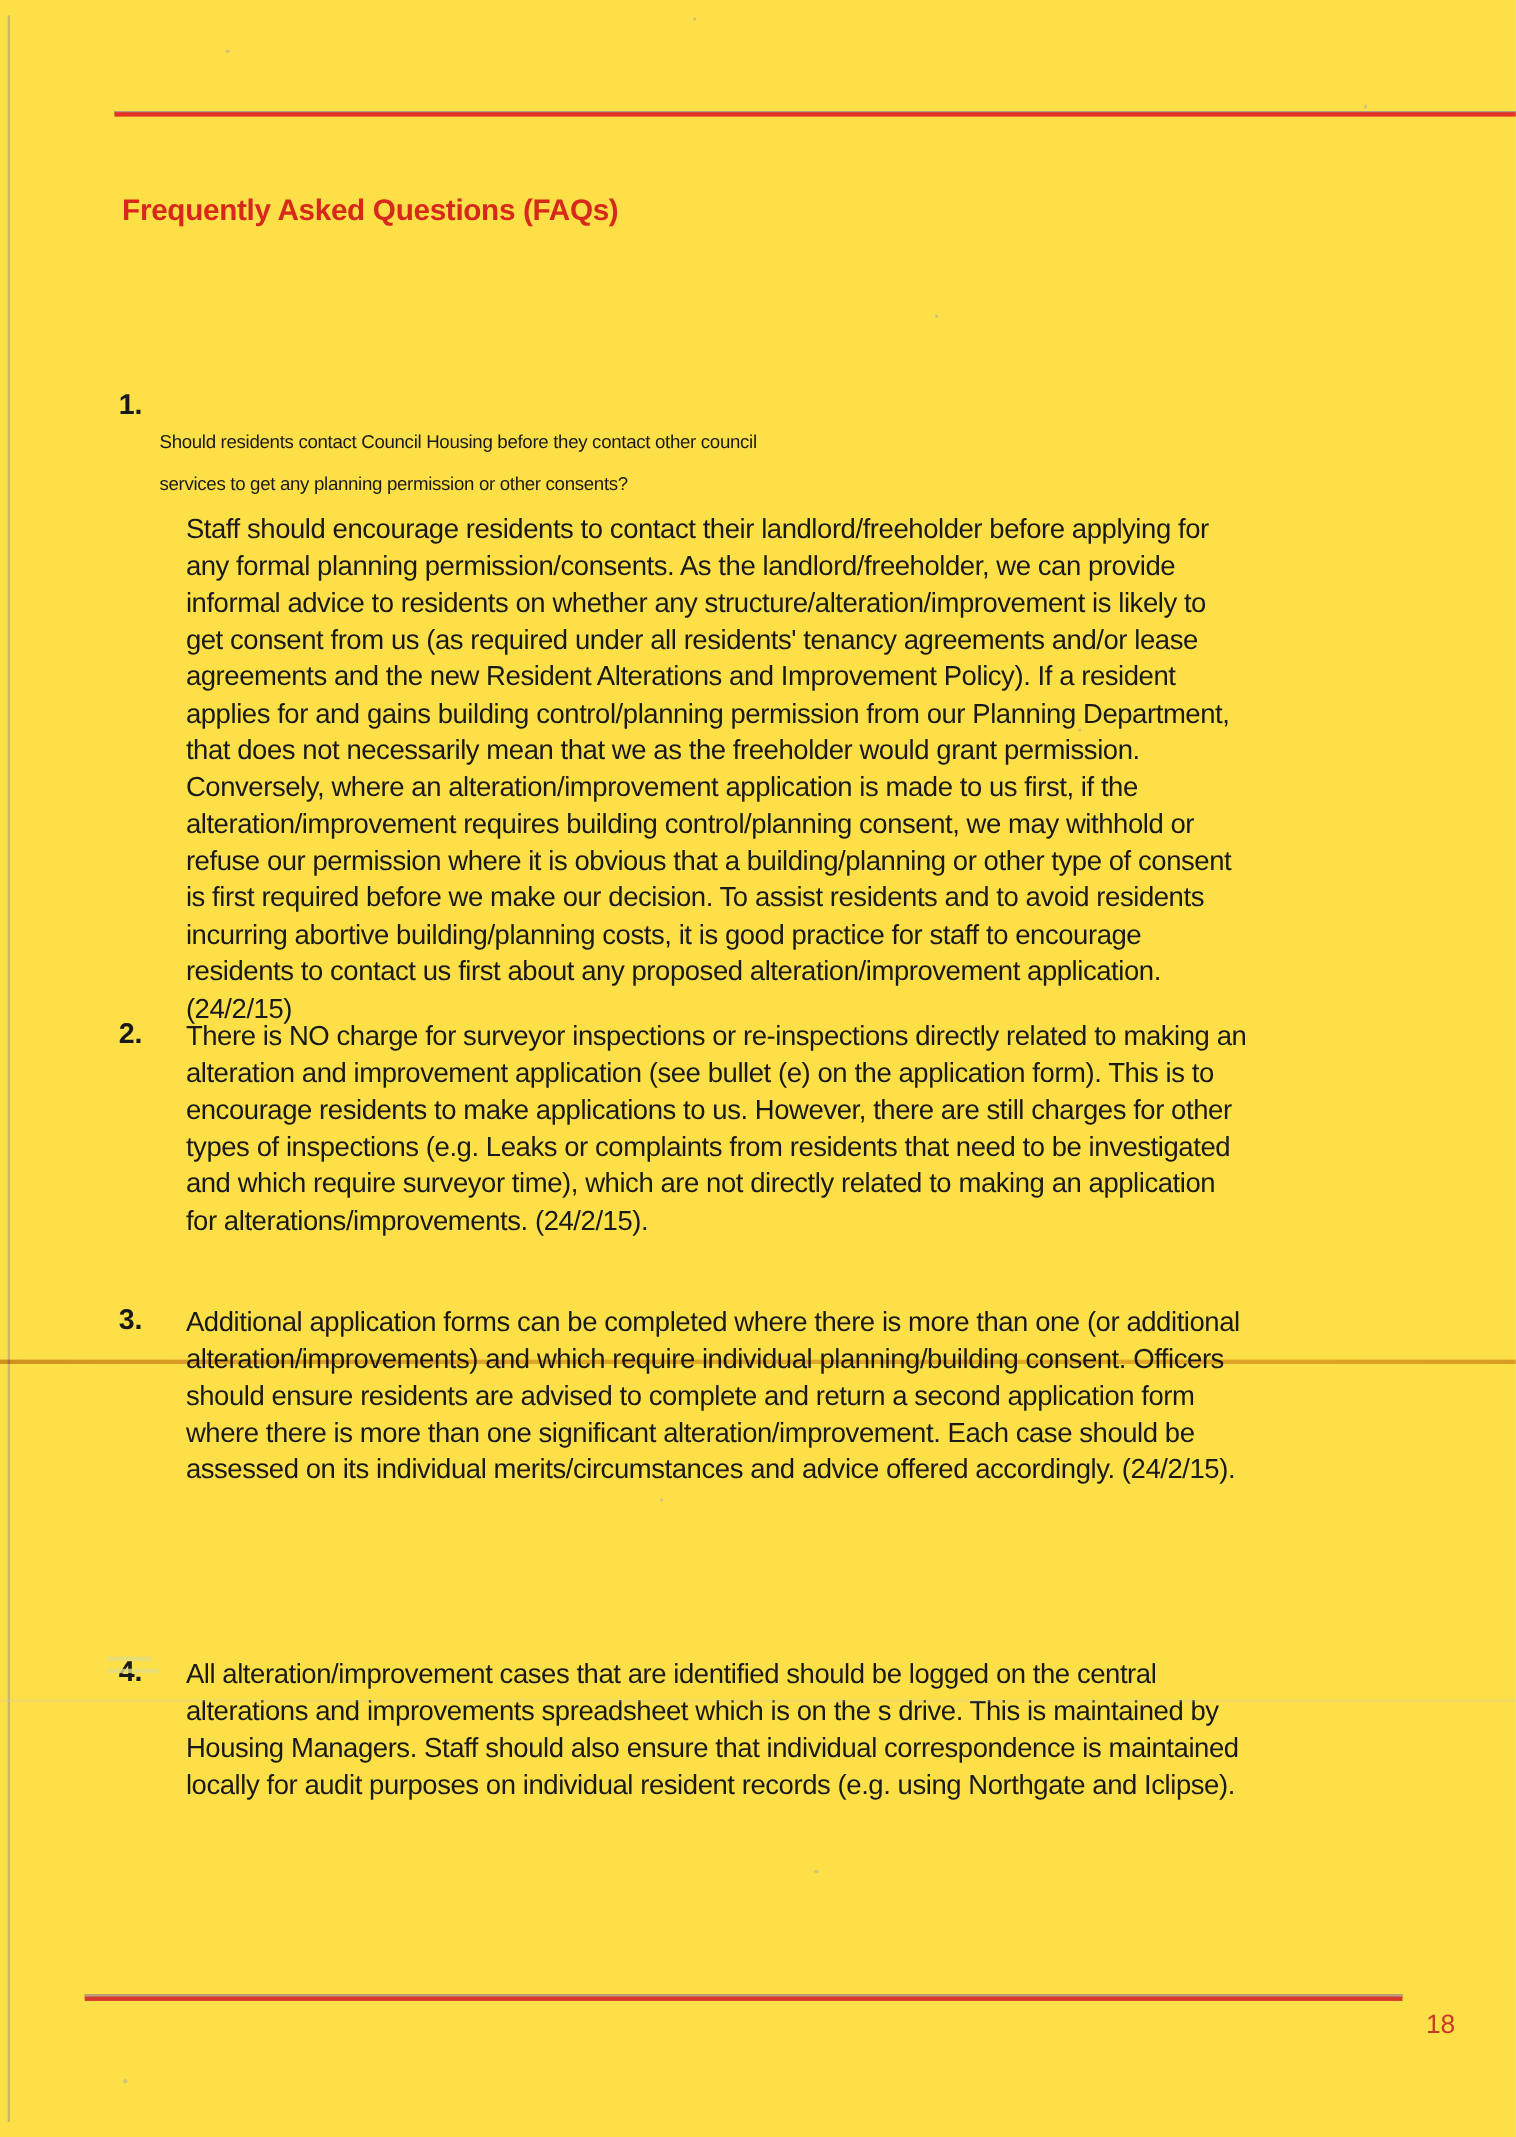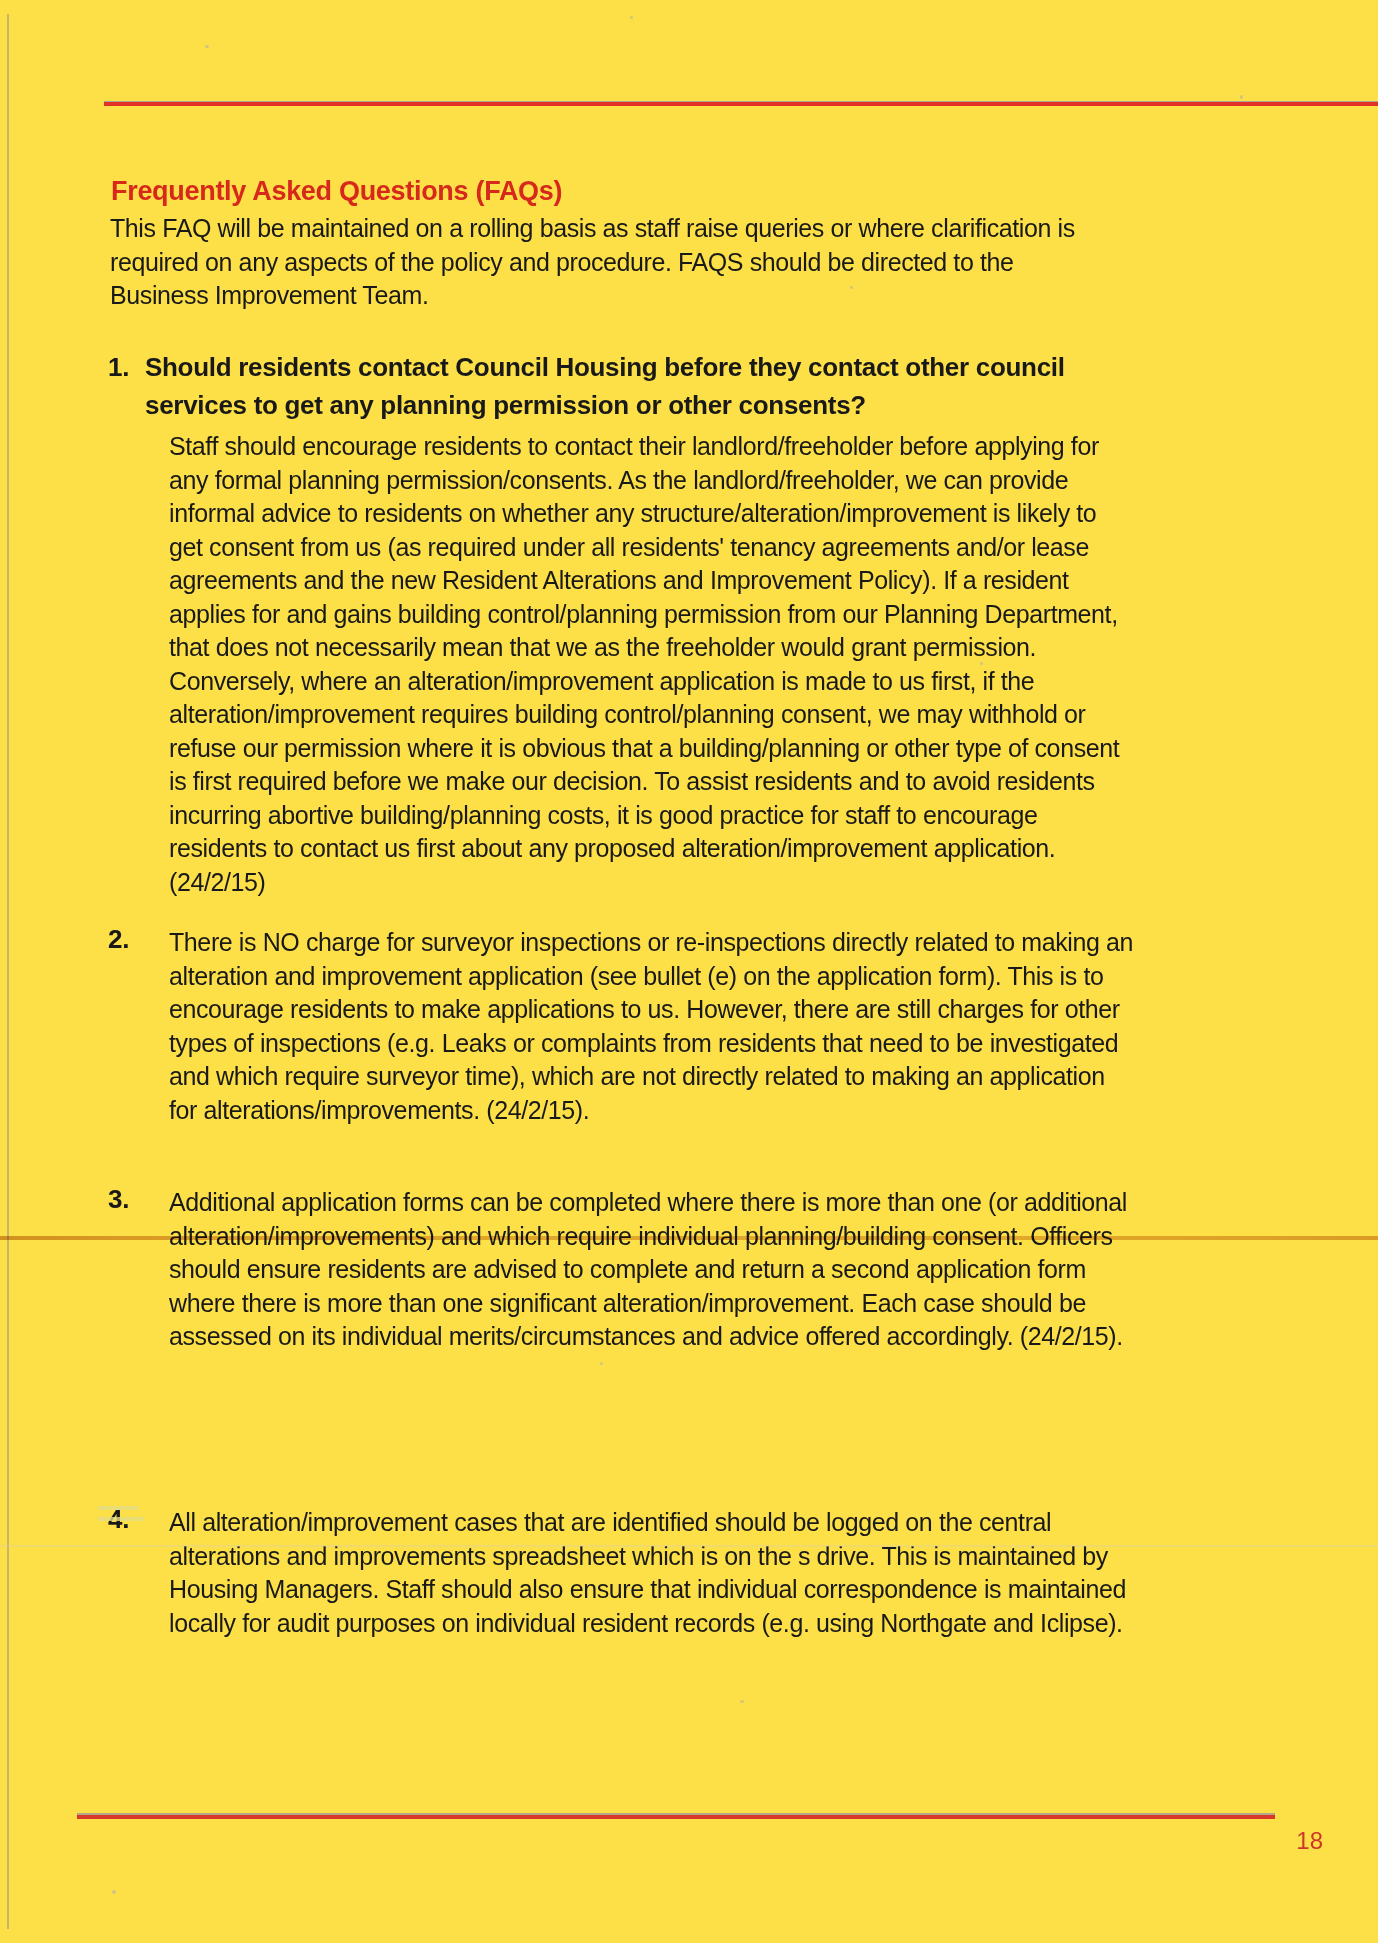--- a/index.html
+++ b/index.html
@@ -34,22 +34,23 @@
   }
   .question {
     position: absolute; left: 108px; display: flex; align-items: flex-start;
   }
   .qnum {
     width: 37px; flex: 0 0 37px;
     font-size: 26px; font-weight: bold; line-height: 38px; letter-spacing: -0.3px;
   }
   .qcontent { width: 1200px; }
   .qheading {
-    font-size: 26px; font-weight: bold; line-height: 38px; letter-spacing: -0.3px;
+    font-size: 17px; font-weight: normal; line-height: 38px; letter-spacing: -0.3px;
     white-space: pre-line;
+    margin-top: 35px;
   }
   .qbody {
     margin-top: 6px;
     font-size: 25px; line-height: 33.5px; letter-spacing: -0.4px;
     white-space: pre-line;
     margin-left: 24px;
   }
   
   .strike-line {
     position: absolute; left: 0; top: 1236px; width: 100%; height: 4px;
@@ -81,23 +82,20 @@
 </head>
 <body>
 
 <div class="page">
 
   <div class="edge-line"></div>
   <div class="top-rule"></div>
 
   <div class="faq-heading">Frequently Asked Questions (FAQs)</div>
 
-  <div class="intro">This FAQ will be maintained on a rolling basis as staff raise queries or where clarification is
-required on any aspects of the policy and procedure. FAQS should be directed to the
-Business Improvement Team.</div>
 
   <div class="question" style="top:348px">
     <div class="qnum">1.</div>
     <div class="qcontent">
       <div class="qheading">Should residents contact Council Housing before they contact other council
 services to get any planning permission or other consents?</div>
       <div class="qbody">Staff should encourage residents to contact their landlord/freeholder before applying for
 any formal planning permission/consents. As the landlord/freeholder, we can provide
 informal advice to residents on whether any structure/alteration/improvement is likely to
 get consent from us (as required under all residents' tenancy agreements and/or lease

